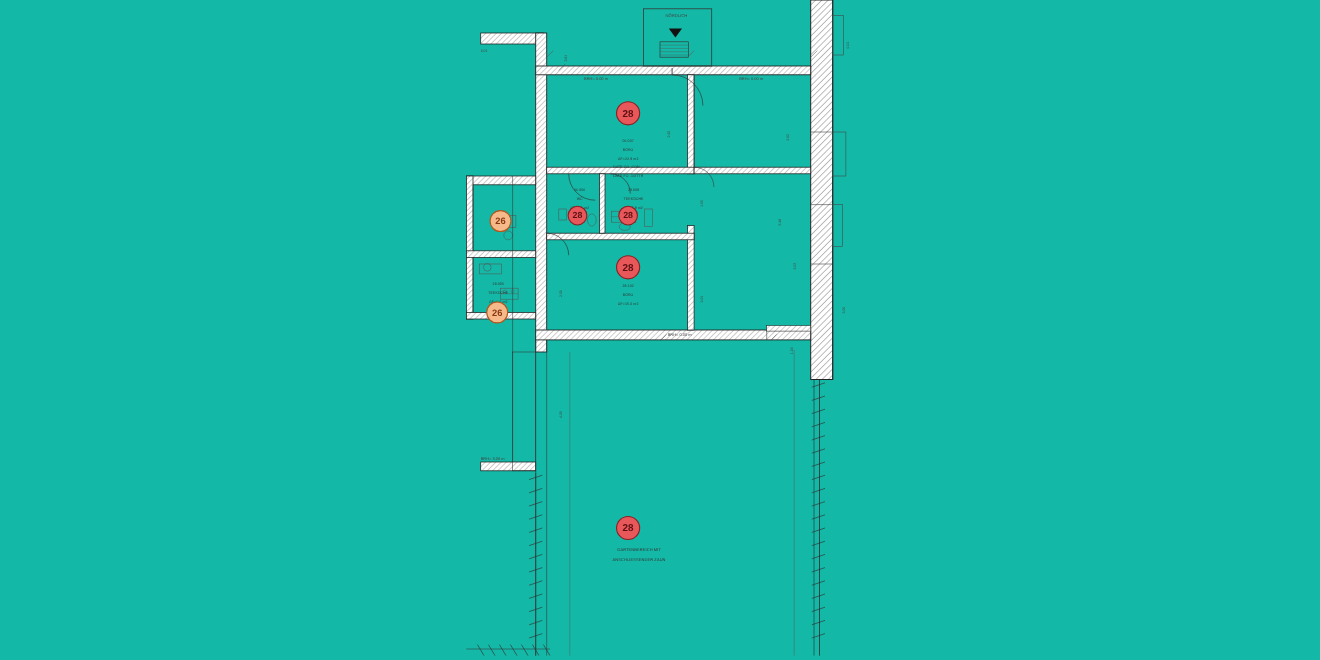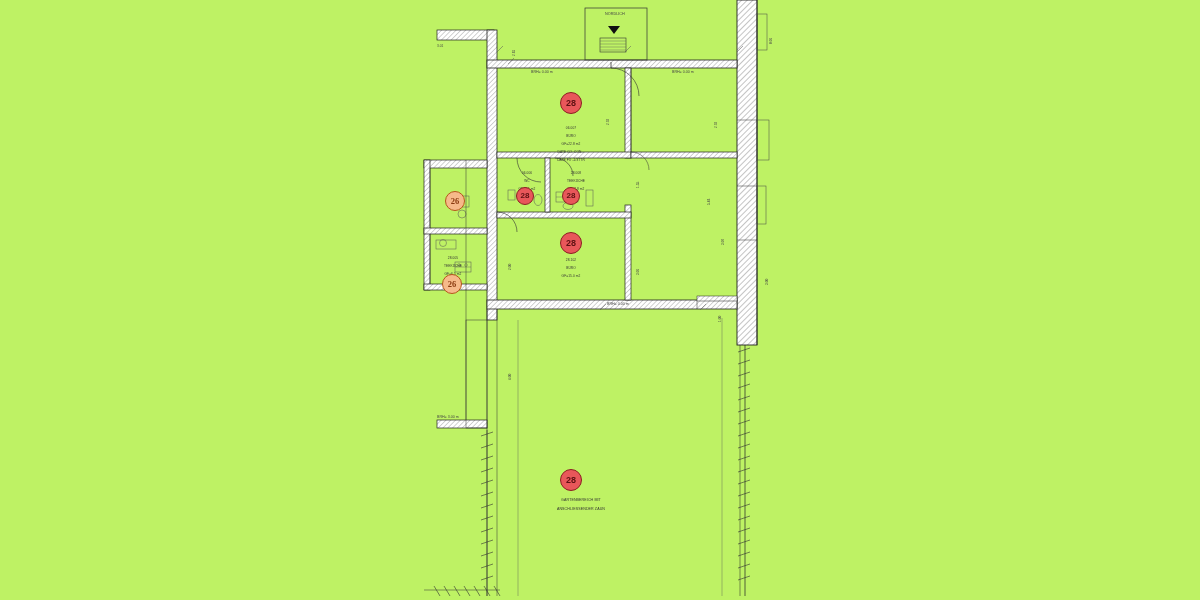--- a/index.html
+++ b/index.html
@@ -10,21 +10,21 @@
   body {
     width: 1200px;
     height: 600px;
     overflow: hidden;
     font-family: "Liberation Sans", sans-serif;
   }
   #plan {
     position: relative;
     width: 1200px;
     height: 600px;
-    background: #bef264;
+    background: #14b8a6;
   }
   svg.plan-svg {
     position: absolute;
     left: 0;
     top: 0;
     width: 1200px;
     height: 600px;
   }
   .marker {
     position: absolute;
@@ -38,21 +38,20 @@
   }
   .marker.red {
     background: #e8575a;
     border: 1.2px solid #8c1f22;
     color: #5d1012;
   }
   .marker.orange {
     background: #f6b98a;
     border: 1.2px solid #b5561b;
     color: #8a3a10;
-    font-family: Liberation Serif, serif;
   }
   .roomlabel {
     position: absolute;
     color: #333333;
     text-align: center;
     line-height: 1.25;
     white-space: pre-line;
     letter-spacing: 0.1px;
   }
   .dimtext {

